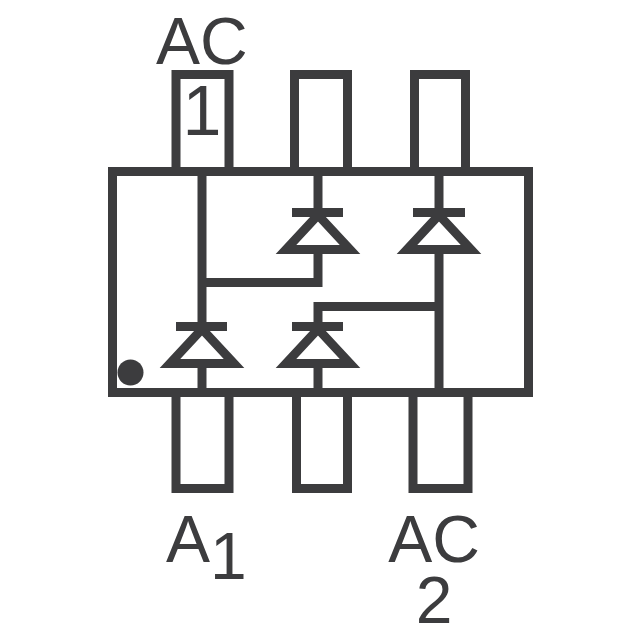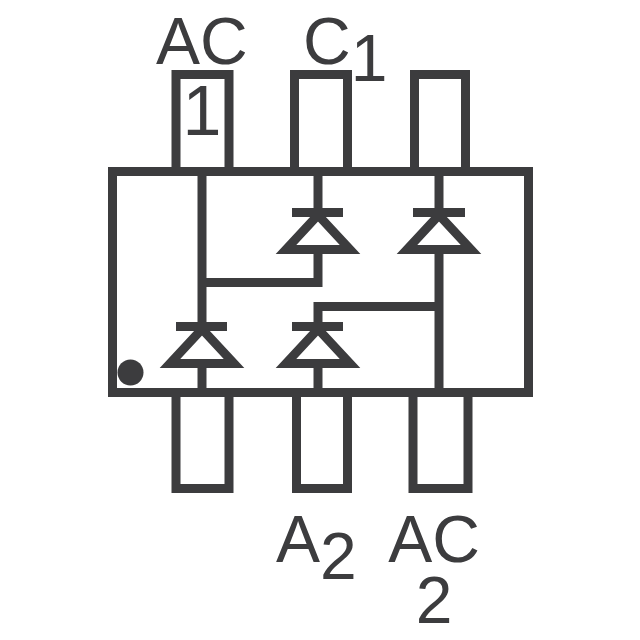--- a/index.html
+++ b/index.html
@@ -71,26 +71,23 @@
 
     <circle cx="130.5" cy="372.5" r="13" stroke="none" fill="#3c3c3e"></circle>
   </svg>
 
   <div class="label" style="left:156px; top:8px">
     <span>AC</span>
   </div>
   <div class="label pin-num" style="left:171px; top:76px; width:62px; text-align:center">
     <span>1</span>
   </div>
-  <div class="label" style="left:303px; top:8px">
-    <span>C</span><span class="sub">1</span>
-  </div>
 
-  <div class="label" style="left:276px; top:506px">
-    <span>A</span><span class="sub">2</span>
+  <div class="label" style="left:166px; top:506px">
+    <span>A</span><span class="sub">1</span>
   </div>
   <div class="label" style="left:386px; top:506px; width:96px; text-align:center">
     <span>AC</span>
   </div>
   <div class="label" style="left:386px; top:567px; width:96px; text-align:center">
     <span>2</span>
   </div>
 
 </div>
 

